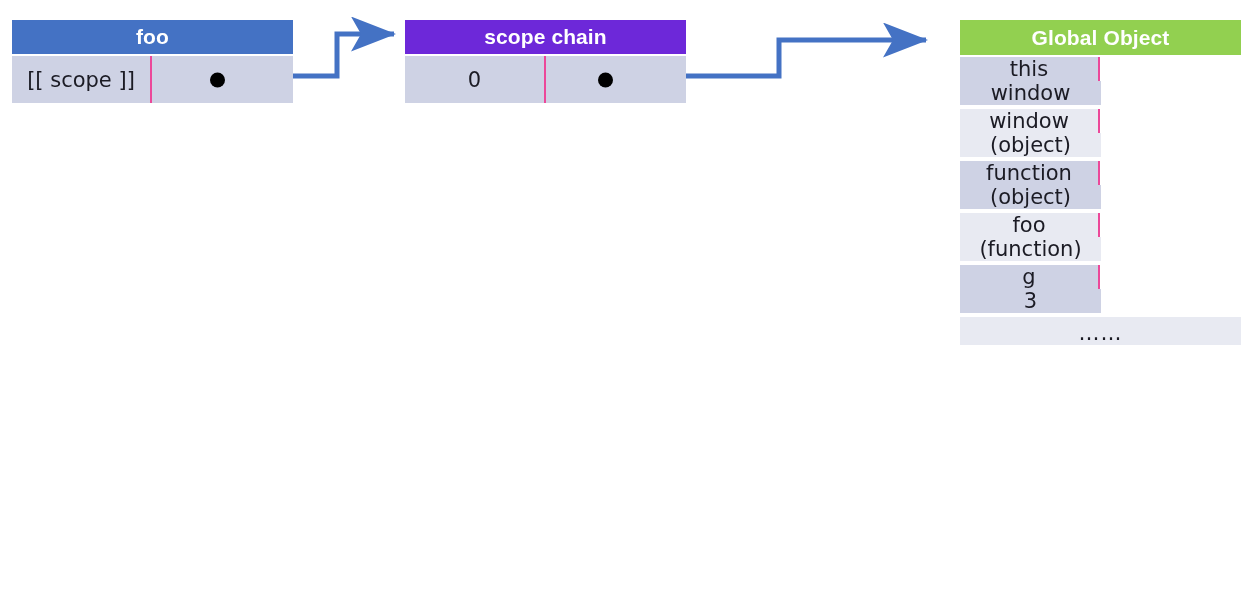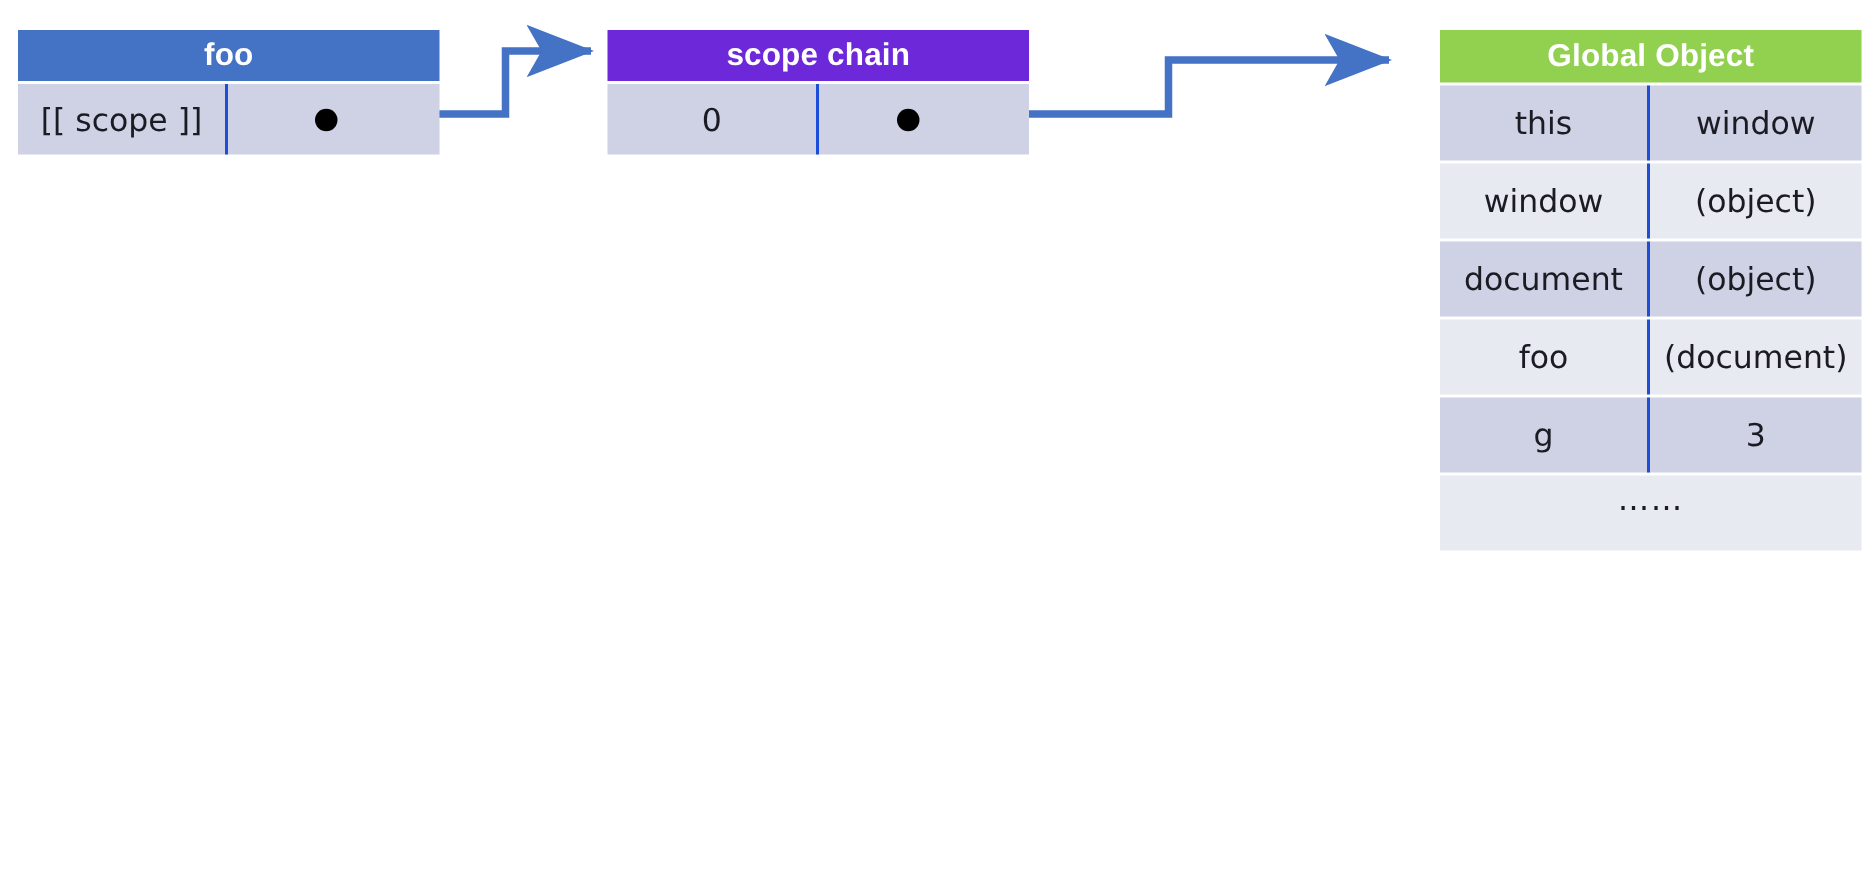--- a/index.html
+++ b/index.html
@@ -44,21 +44,21 @@
     box-sizing: border-box;
   }
   .cell {
     box-sizing: border-box;
     display: flex;
     align-items: center;
     justify-content: center;
     color: #1b1b24;
     font-family: "DejaVu Sans", sans-serif;
     background: #ced2e4;
-    border-right: 2px solid #1d4ed8;
+    border-right: 2px solid #ec4899;
   }
   .cell:last-child { border-right: none; }
   .cell.alt { background: #e8eaf2; }
 
   
   #foo-node {
     left: 12px;
     top: 20px;
     width: 281px;
   }
@@ -95,20 +95,21 @@
     width: 281px;
   }
   #global-node .node-header {
     height: 35px;
     background: #92d050;
     font-size: 21px;
   }
   #global-node .row {
     height: 50px;
     margin-top: 2px;
+    flex-direction: column;
   }
   #global-node .cell {
     font-size: 21px;
     font-weight: 400;
   }
   #global-node .cell.k { width: 140px; }
   #global-node .cell.v { width: 141px; }
   #global-node .row.ellipsis .cell {
     width: 281px;
     border-right: none;
@@ -186,27 +187,27 @@
       <div class="cell k">this</div>
       <div class="cell v">window</div>
     </div>
 
     <div class="row">
       <div class="cell k alt">window</div>
       <div class="cell v alt">(object)</div>
     </div>
 
     <div class="row">
-      <div class="cell k">document</div>
+      <div class="cell k">function</div>
       <div class="cell v">(object)</div>
     </div>
 
     <div class="row">
       <div class="cell k alt">foo</div>
-      <div class="cell v alt">(document)</div>
+      <div class="cell v alt">(function)</div>
     </div>
 
     <div class="row">
       <div class="cell k">g</div>
       <div class="cell v">3</div>
     </div>
 
     <div class="row ellipsis">
       <div class="cell alt">……</div>
     </div>

